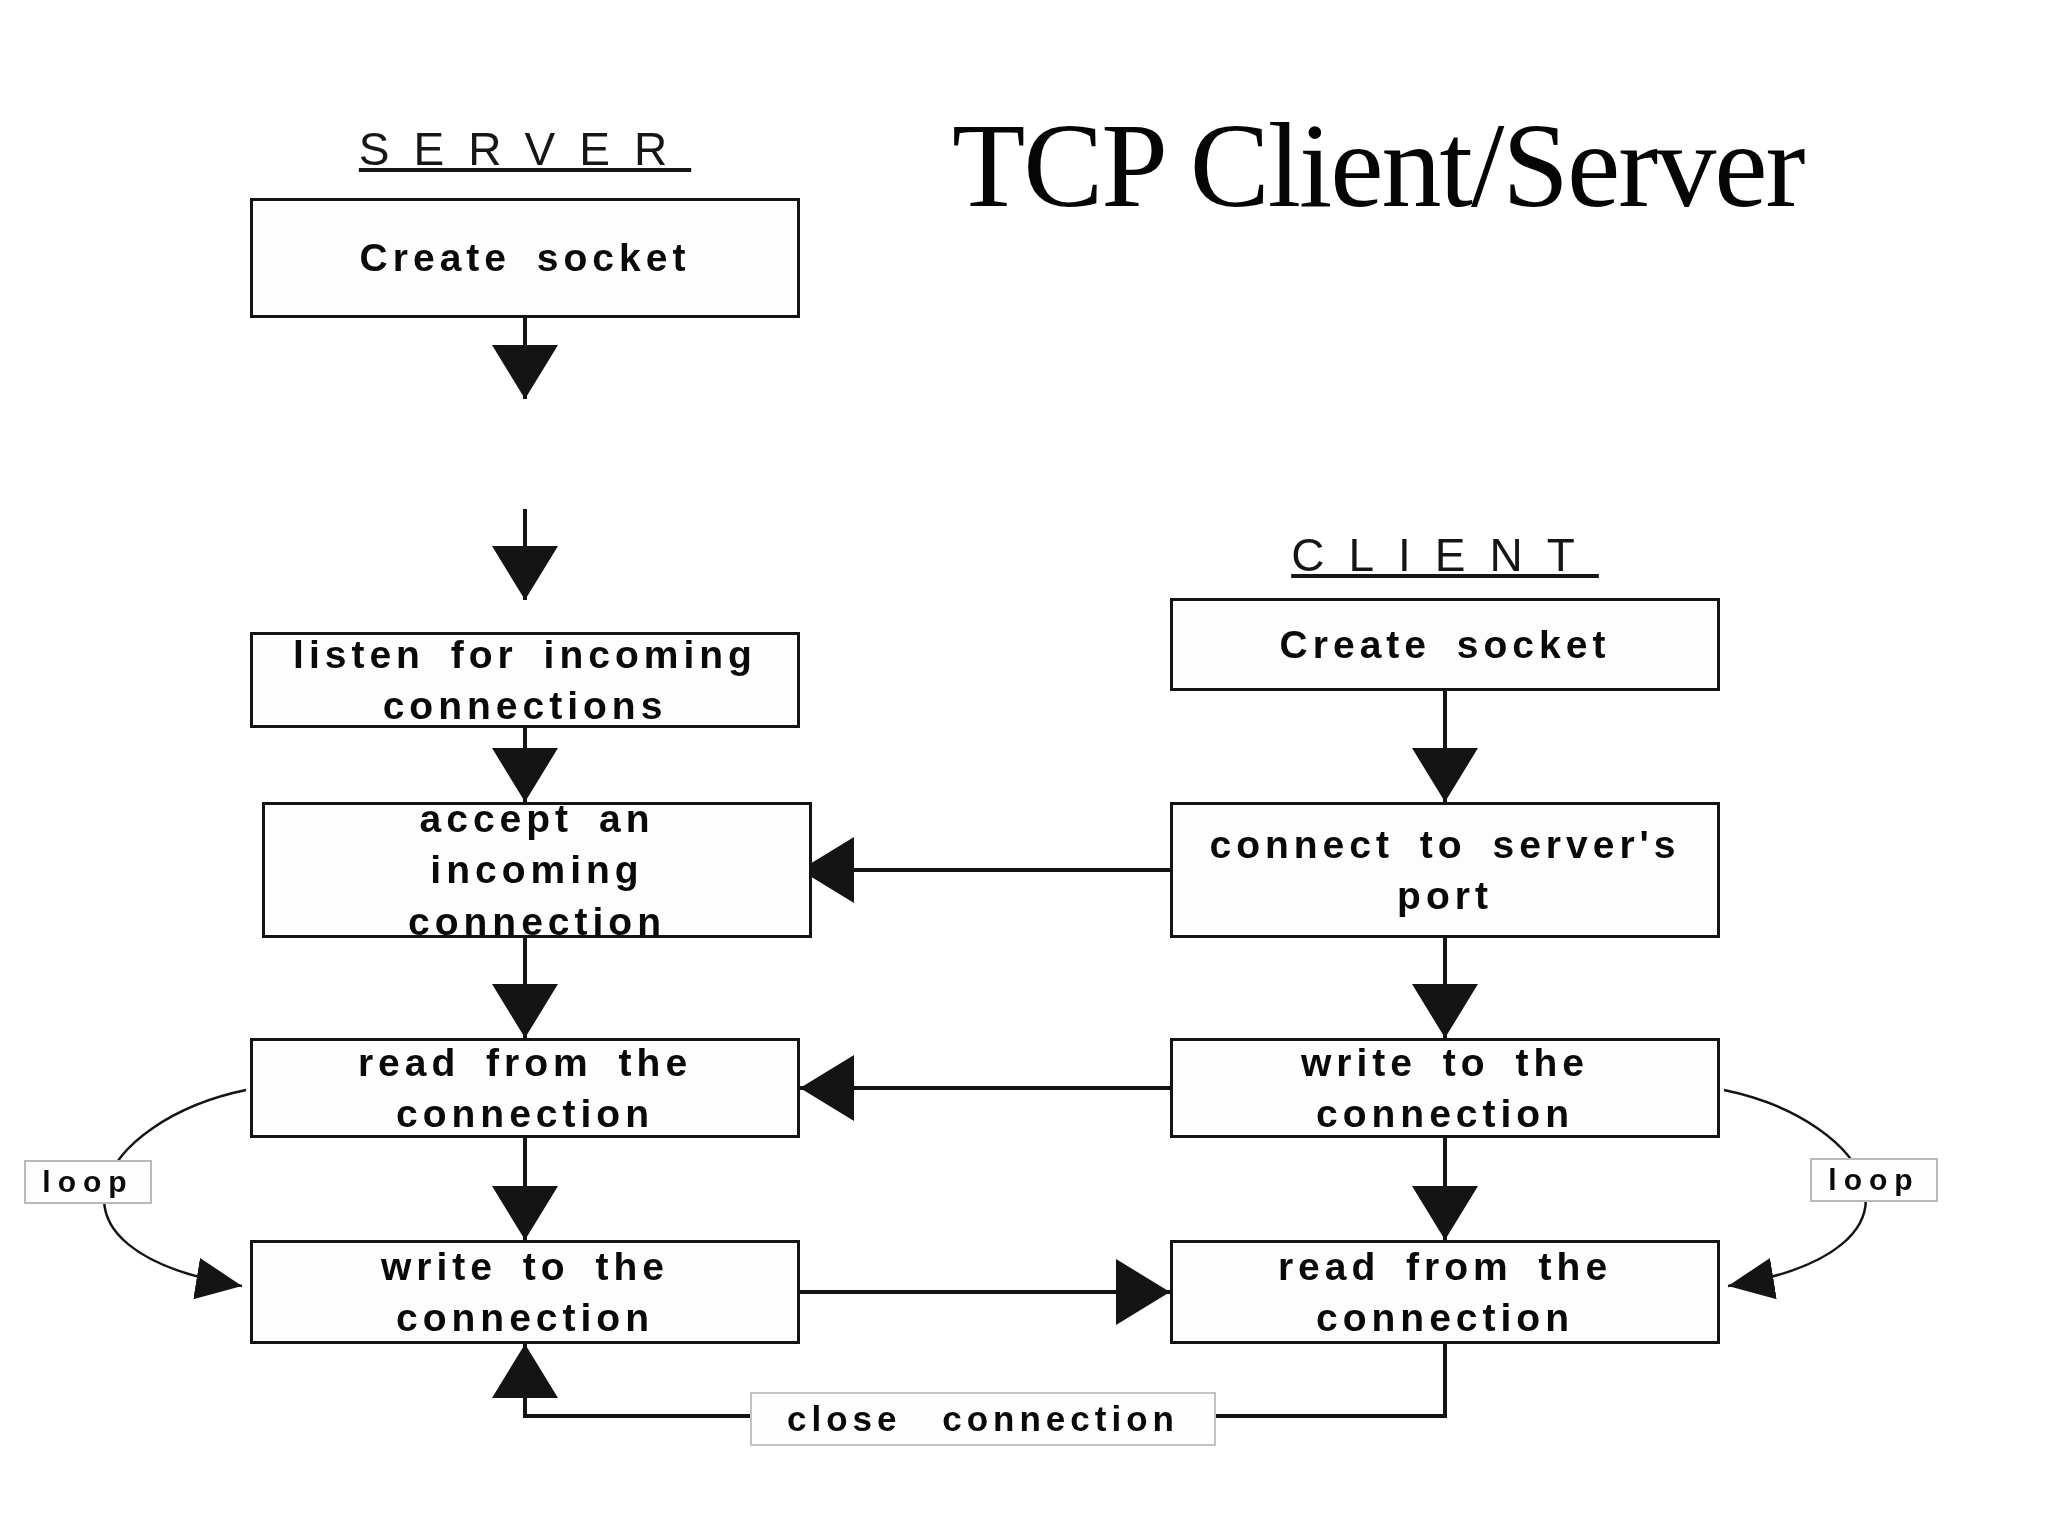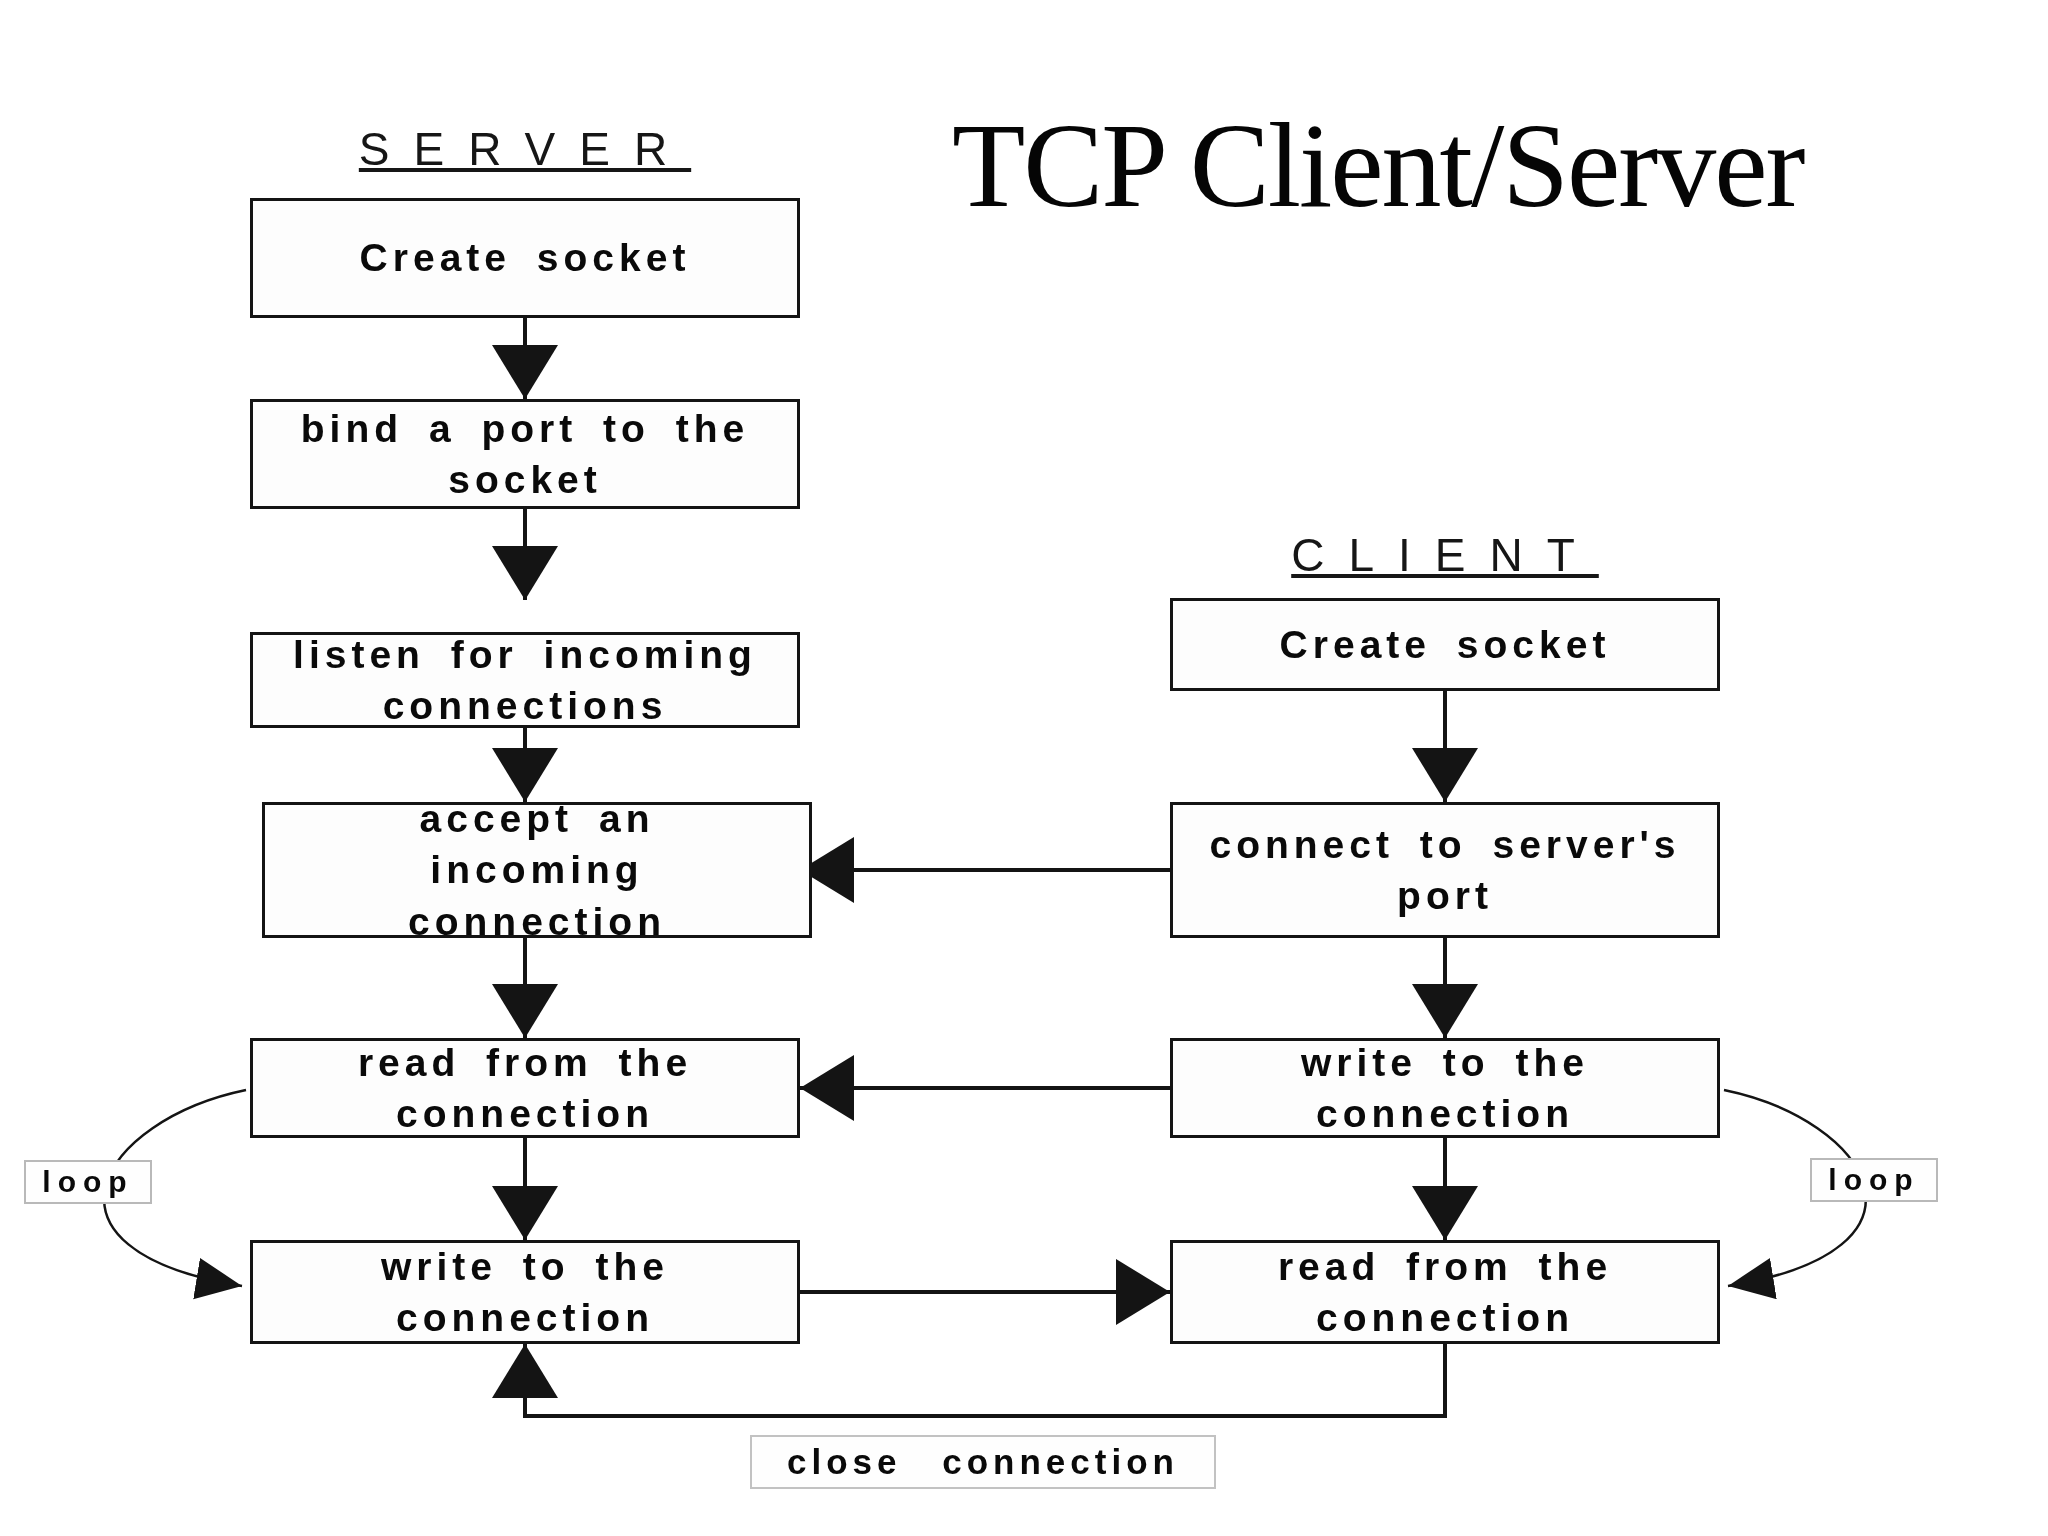--- a/index.html
+++ b/index.html
@@ -130,37 +130,35 @@
     <path d="M246 1090 C 100 1120, 20 1250, 242 1286" stroke="#141414" stroke-width="2.5" fill="none" marker-end="url(#ah-small)"></path>
     <path d="M1724 1090 C 1870 1120, 1950 1250, 1728 1286" stroke="#141414" stroke-width="2.5" fill="none" marker-end="url(#ah-small)"></path>
   </svg>
 
   <div class="title">TCP Client/Server</div>
 
   <div class="col-label" style="left:250px; top:122px;">SERVER</div>
   <div class="col-label" style="left:1170px; top:528px;">CLIENT</div>
 
   <div class="flow-box" style="left:250px; top:198px; height:120px;">Create socket</div>
-  <div class="flow-box" style="left:250px; top:399px; height:110px;">bind a port to the
-socket</div>
   <div class="flow-box" style="left:250px; top:632px; height:96px;">listen for incoming
 connections</div>
   <div class="flow-box" style="left:250px; top:802px; height:136px;margin-left:12px;">accept an
 incoming
 connection</div>
   <div class="flow-box" style="left:250px; top:1038px; height:100px;">read from the
 connection</div>
   <div class="flow-box" style="left:250px; top:1240px; height:104px;">write to the
 connection</div>
 
   <div class="flow-box" style="left:1170px; top:598px; height:93px;">Create socket</div>
   <div class="flow-box" style="left:1170px; top:802px; height:136px;">connect to server's
 port</div>
   <div class="flow-box" style="left:1170px; top:1038px; height:100px;">write to the
 connection</div>
   <div class="flow-box" style="left:1170px; top:1240px; height:104px;">read from the
 connection</div>
 
   <div class="tag loop" style="left:24px; top:1160px;">loop</div>
   <div class="tag loop" style="left:1810px; top:1158px;">loop</div>
-  <div class="tag close" style="left:750px; top:1392px;margin-top:43px;">close connection</div>
+  <div class="tag close" style="left:750px; top:1392px;">close connection</div>
 
 </div>
 
 </body></html>

